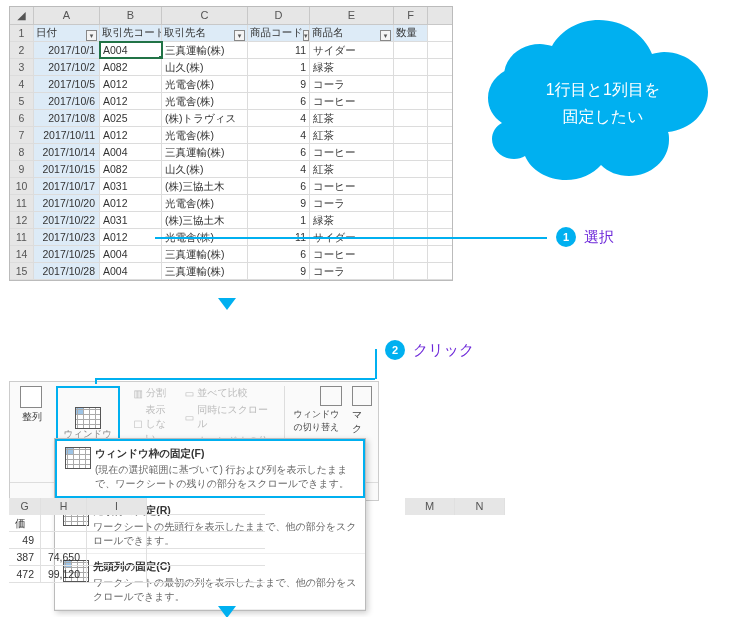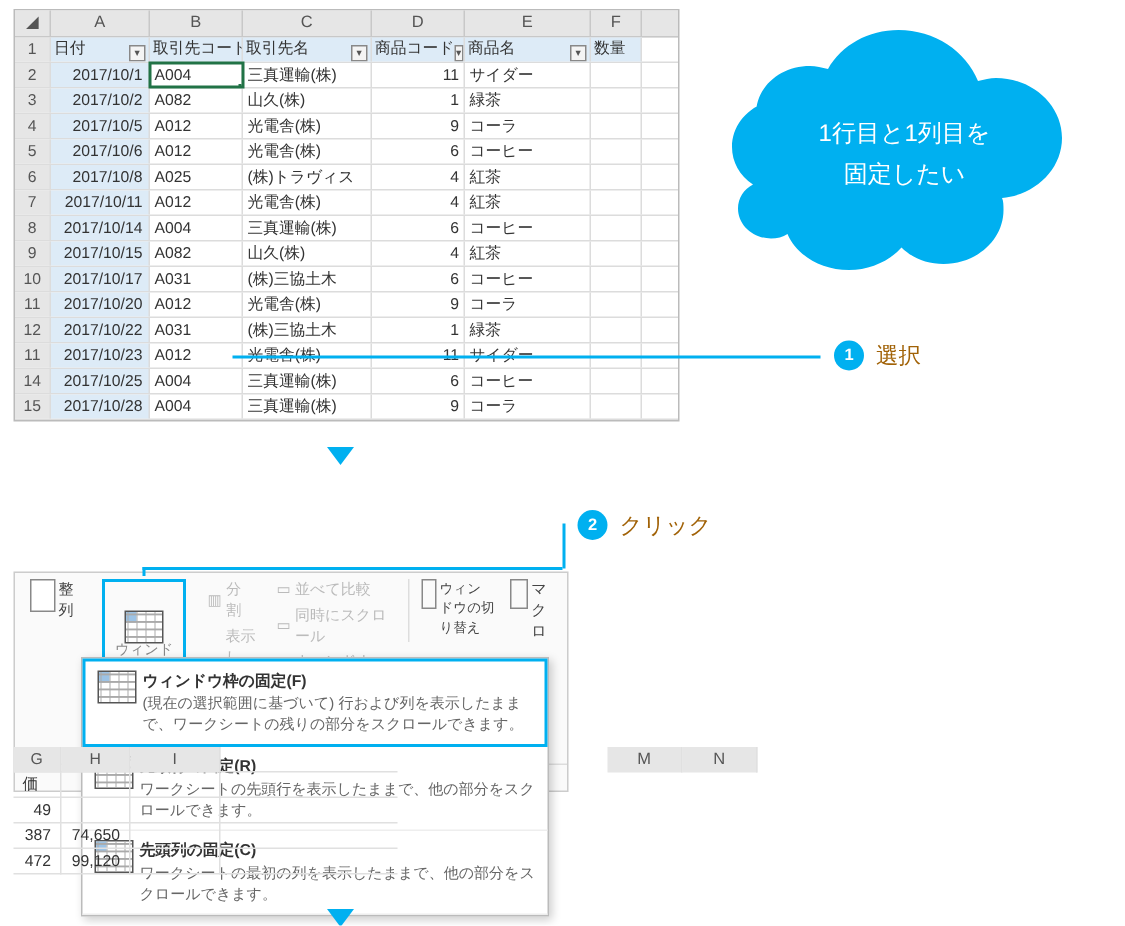--- a/index.html
+++ b/index.html
@@ -16,27 +16,27 @@
 .drop{width:11px;height:11px;border:1px solid #888;background:#f4f4f4;display:flex;align-items:center;justify-content:center;font-size:7px;color:#555}
 .dateCell{background:#ddebf7;text-align:right;padding-right:4px}
 .selcell{outline:2px solid #217346;outline-offset:-1px;position:relative}
 .selhandle{position:absolute;right:-3px;bottom:-3px;width:5px;height:5px;background:#217346}
 .tri{width:0;height:0;border-left:9px solid transparent;border-right:9px solid transparent;border-top:12px solid #00b0f0;margin:8px auto}
 .cloud{position:absolute;left:474px;top:16px;width:258px;height:178px}
 .cloud svg{position:absolute;inset:0}
 .cloud-text{position:absolute;left:0;top:60px;width:100%;text-align:center;color:#fff;font-size:16px;line-height:1.7;font-weight:500}
 .callout{position:absolute;display:flex;align-items:center;gap:8px}
 .badge{width:20px;height:20px;border-radius:50%;background:#00b0f0;color:#fff;font-weight:bold;display:flex;align-items:center;justify-content:center;font-size:11px}
-.callout-text{font-size:15px;color:#a16207}
+.callout-text{font-size:15px;color:#6d28d9}
 .line{position:absolute;background:#00b0f0;height:1.5px}
 .vline{position:absolute;background:#00b0f0;width:1.5px}
 
 .ribbon{left:9px;top:381px;width:370px;border:1px solid #ccc;position:absolute;background:#fafafa;font-size:10px;color:#888}
 .rib-row{display:flex;align-items:flex-start;padding:4px 6px 2px 10px;gap:14px;border-bottom:1px solid #ddd}
-.rib-btn{display:flex;flex-direction:row;align-items:flex-start;gap:2px;color:#444;font-size:10px}
+.rib-btn{display:flex;flex-direction:column;align-items:flex-end;gap:2px;color:#444;font-size:10px}
 .rib-small{display:flex;align-items:center;gap:3px;color:#bbb;font-size:10px;margin-bottom:3px}
 .freeze-btn{border:2.5px solid #00b0f0;padding:19px 4px;display:flex;flex-direction:column;align-items:center}
 .icon-freeze{width:26px;height:22px;border:1px solid #555;position:relative;background:#fff}
 .icon-freeze::before{content:"";position:absolute;left:0;top:0;width:7px;height:7px;background:#9cc3e6}
 .icon-grid{position:absolute;inset:0;background:linear-gradient(#aaa 1px,transparent 1px) 0 6px/100% 5px,linear-gradient(90deg,#aaa 1px,transparent 1px) 7px 0/6px 100%}
 .menu{position:absolute;left:54px;top:438px;width:312px;background:#fff;border:1px solid #bbb;box-shadow:2px 2px 6px rgba(0,0,0,.2)}
 .mi{display:flex;gap:4px;padding:6px 8px;border-bottom:1px solid #eee}
 .mi:first-child{border:2.5px solid #00b0f0}
 .mi-icon{flex:0 0 26px}
 .mi-title{font-weight:bold;font-size:10.5px;color:#333;margin-bottom:2px}

